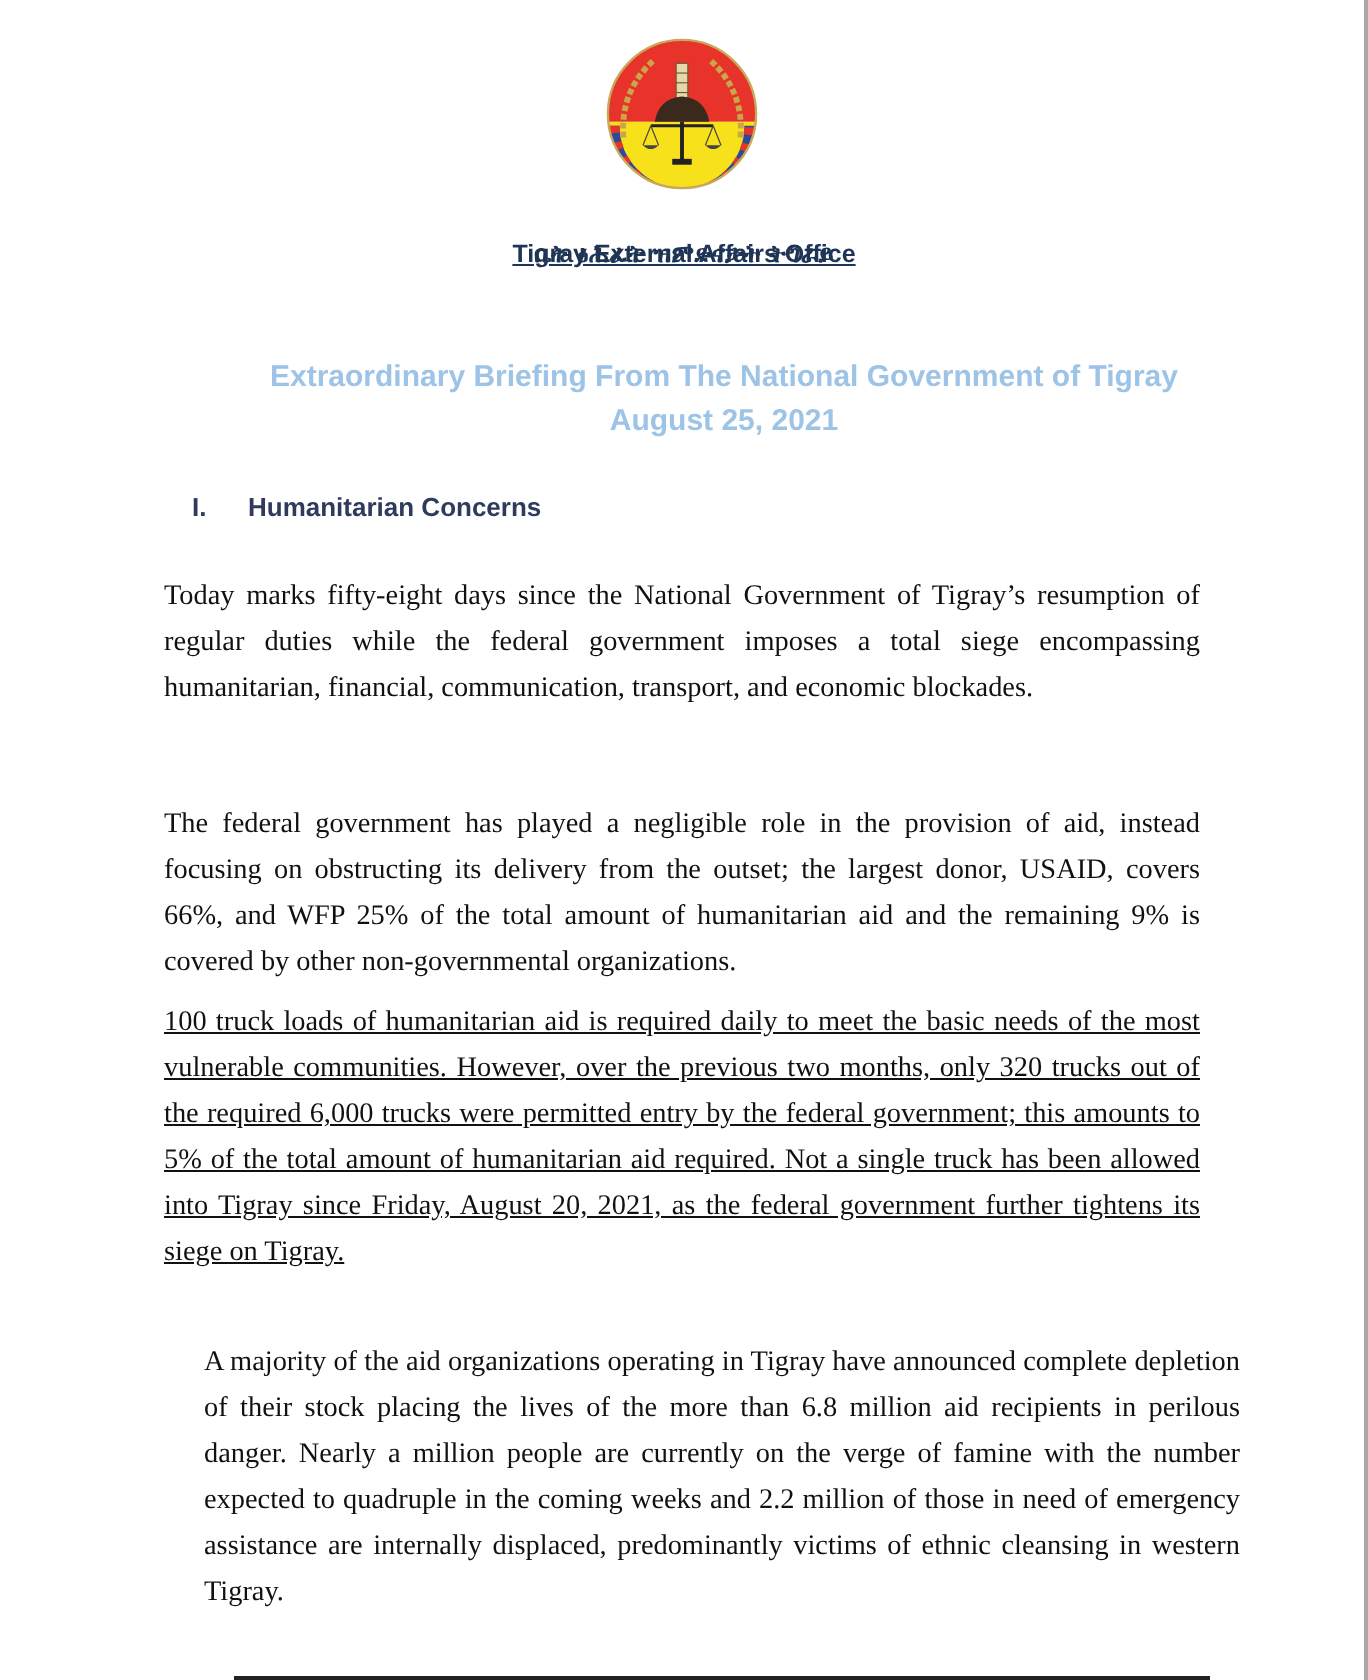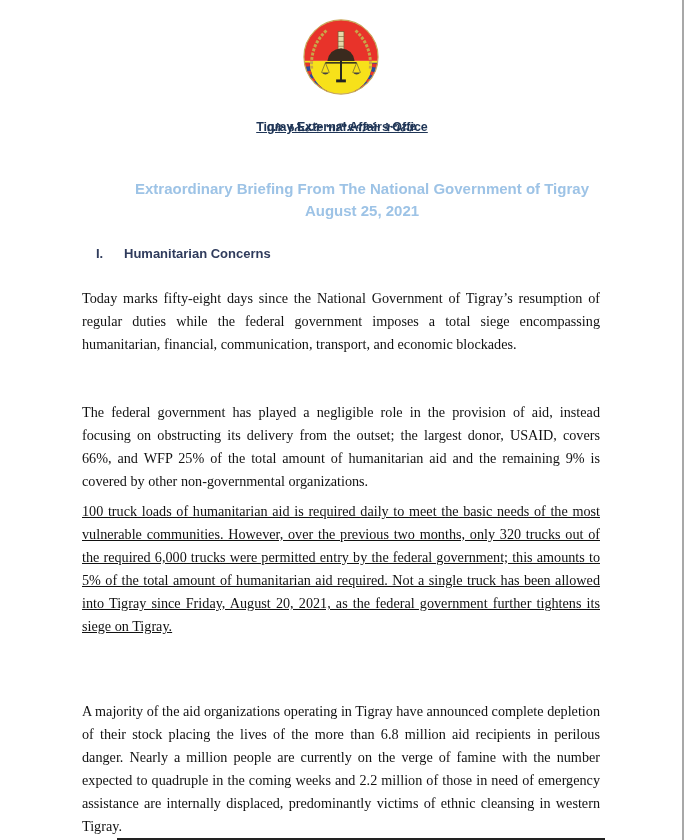--- a/index.html
+++ b/index.html
@@ -15,21 +15,21 @@
   .title.t1 { top: 180px; }
   .title.t2 { top: 202px; }
   .section { position: absolute; left: 96px; top: 246px; font-family: "Liberation Sans", sans-serif;
     font-size: 13px; font-weight: bold; color: #2f3b5c; }
   .section .num { display: inline-block; width: 28px; }
   .para { position: absolute; left: 82px; width: 518px; font-family: "Liberation Serif", serif;
     font-size: 14.2px; line-height: 23px; color: #111; text-align: justify; margin: 0; }
   .p1 { top: 287px; font-family: Liberation Serif, serif; }
   .p2 { top: 401px; }
   .p3 { top: 500px; text-decoration: underline; }
-  .p4 { top: 700px; }
+  .p4 { top: 670px; margin-left: 20px; }
   .footer-rule { position: absolute; left: 117px; top: 838px; width: 488px; height: 2px; background: #222; }
 </style>
 </head>
 <body>
 
 <div class="page">
 
   <svg class="logo" viewBox="0 0 80 80">
     <defs>
       <clipPath id="circ">

